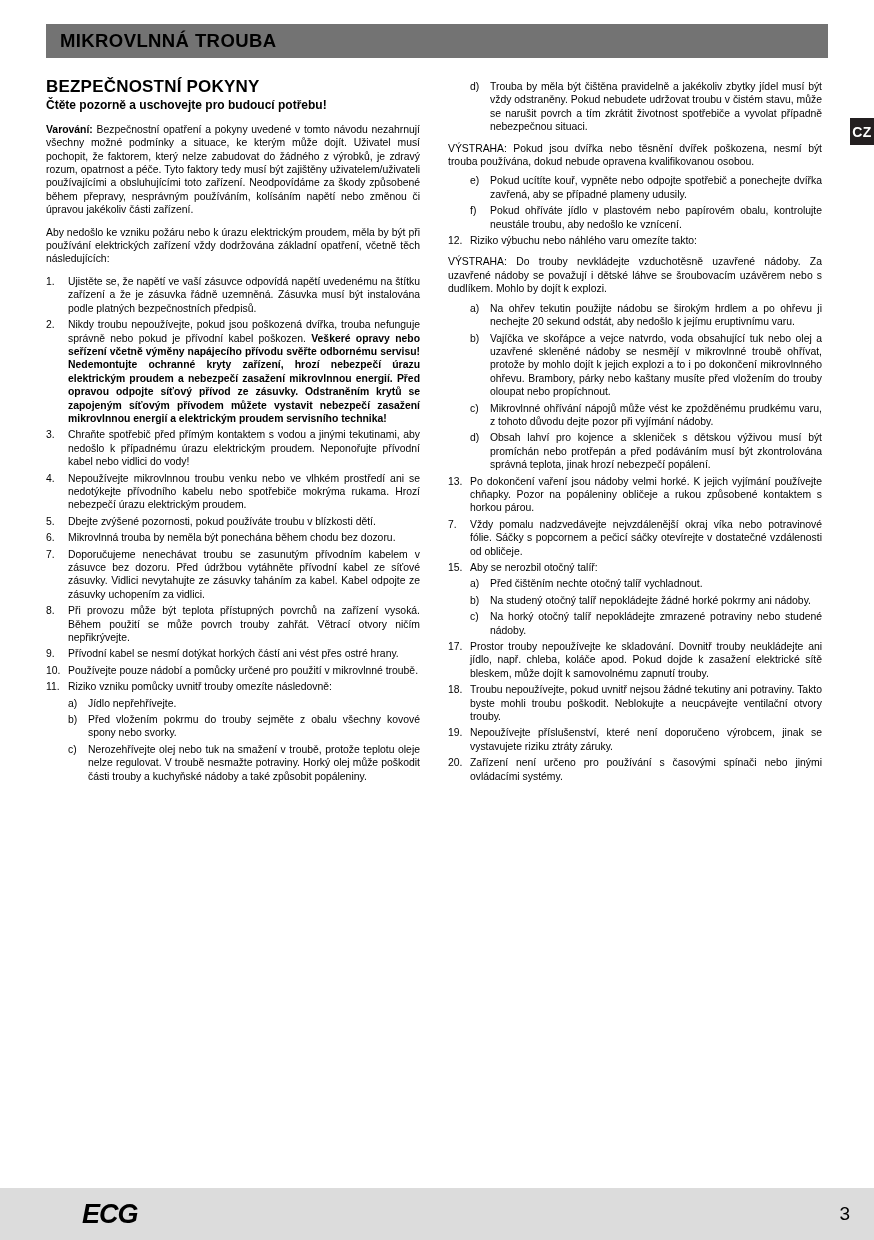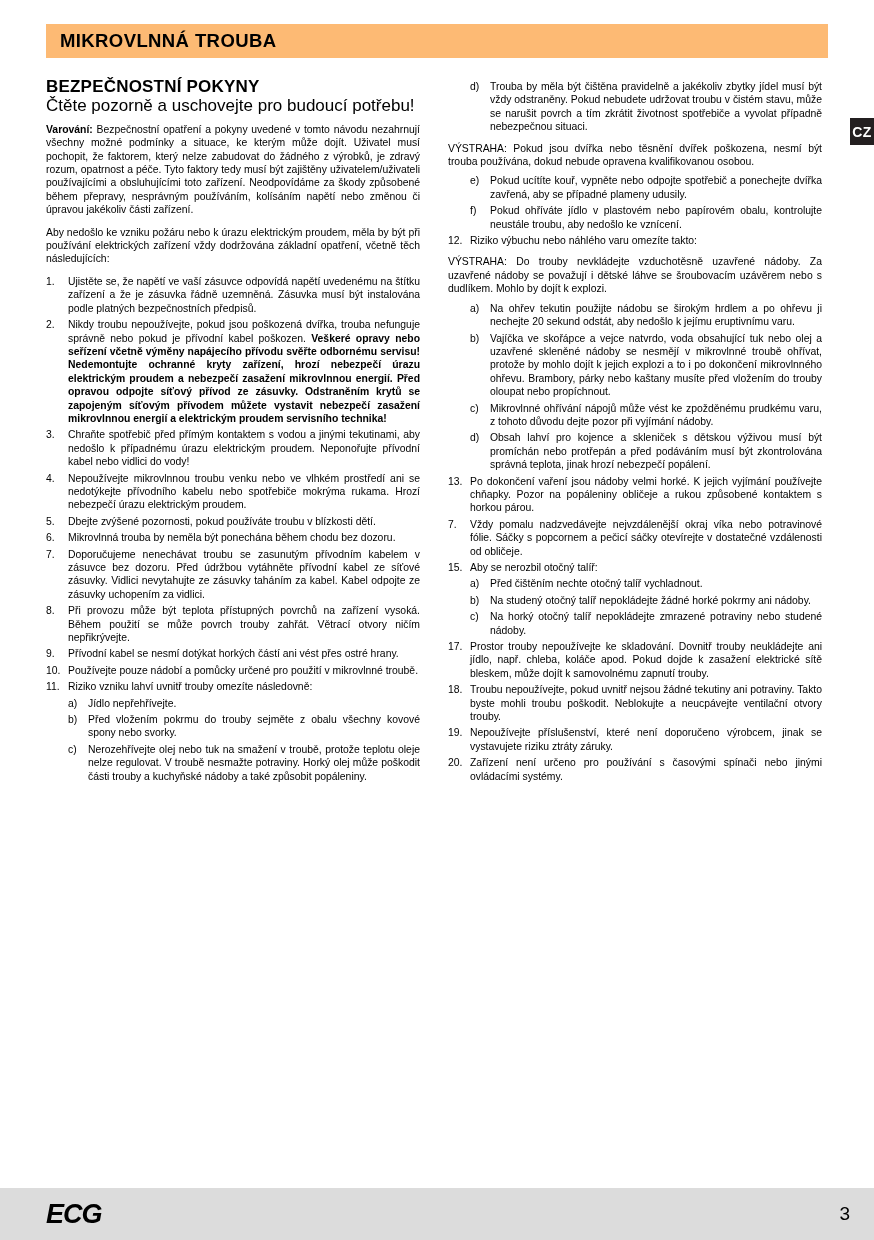--- a/index.html
+++ b/index.html
@@ -11,21 +11,21 @@
     position:relative;
     overflow:hidden;
   }
   .page{
     position:absolute; left:0; top:0; width:874px; height:1240px;
     box-sizing:border-box;
     padding:24px 46px 0 46px;
   }
   
   .header{
-    background:#fdba74;
+    background:#737373;
     height:34px;
     display:flex; align-items:center;
     padding-left:14px;
     margin-bottom:22px;
   }
   .header h1{
     margin:0;
     font-size:18.5px;
     font-weight:bold;
     letter-spacing:.4px;
@@ -54,22 +54,22 @@
     text-align:justify;
   }
   .col.right{ width:374px; }
   h2.section-title{
     margin:0 0 6px 0;
     font-size:17px;
     font-weight:bold;
     letter-spacing:.2px;
   }
   .subtitle{
-    font-weight:normal;
-    font-size:17px;
+    font-weight:bold;
+    font-size:12px;
     margin:0 0 10px 0;
   }
   p.para{ margin:0 0 9px 0; }
   .b{ font-weight:bold;margin-top:32px; }
   
   .list{ margin:0; padding:0; }
   .row{
     display:flex;
     margin-bottom:3px;
   }
@@ -99,20 +99,21 @@
     justify-content:space-between;
     padding:0 24px 0 46px;
     box-sizing:border-box;
   }
   .logo{
     font-size:27px;
     font-weight:bold;
     font-style:italic;
     letter-spacing:-1px;
     font-family:"Liberation Sans", sans-serif;
+    margin-left:36px;
   }
   .pagenum{
     font-size:19px;
   }
 </style>
 </head>
 <body>
 
 <div class="page">
 
@@ -180,21 +181,21 @@
           <span class="body">Přívodní kabel se nesmí dotýkat horkých částí ani vést přes ostré hrany.</span>
         </div>
 
         <div class="row">
           <span class="marker">10.</span>
           <span class="body">Používejte pouze nádobí a pomůcky určené pro použití v mikrovlnné troubě.</span>
         </div>
 
         <div class="row">
           <span class="marker">11.</span>
-          <span class="body">Riziko vzniku lahví uvnitř trouby omezíte následovně:</span>
+          <span class="body">Riziko vzniku pomůcky uvnitř trouby omezíte následovně:</span>
         </div>
 
         <div class="row sub">
           <span class="marker letter">a)</span>
           <span class="body">Jídlo nepřehřívejte.</span>
         </div>
 
         <div class="row sub">
           <span class="marker letter">b)</span>
           <span class="body">Před vložením pokrmu do trouby sejměte z obalu všechny kovové spony nebo svorky.</span>

